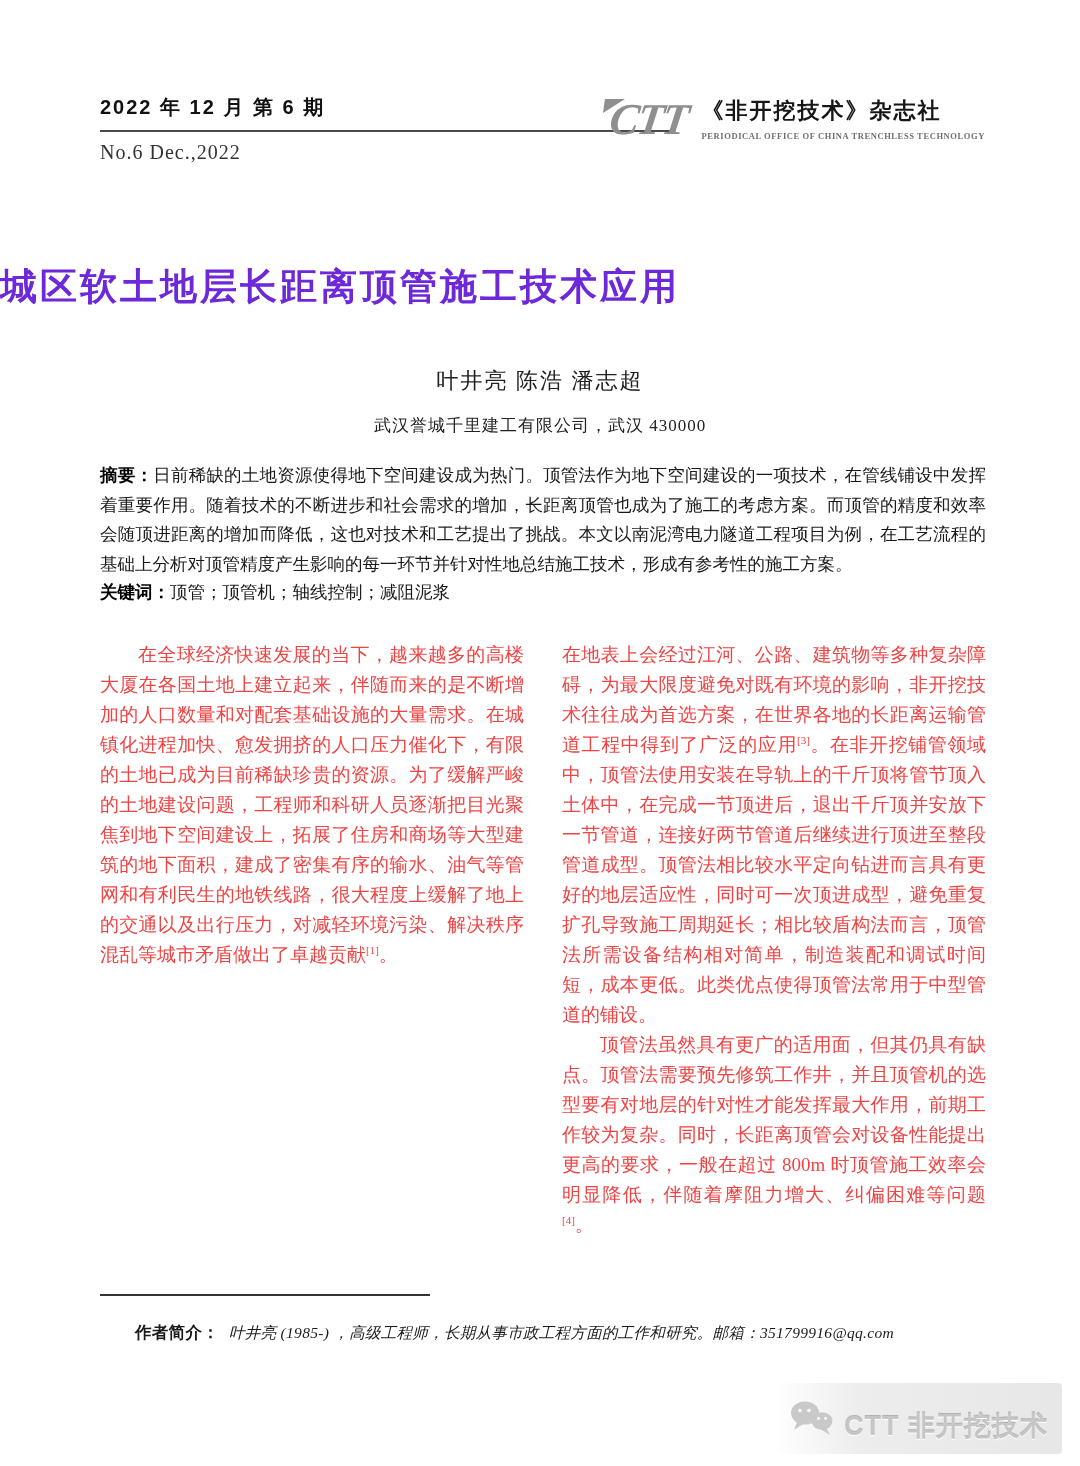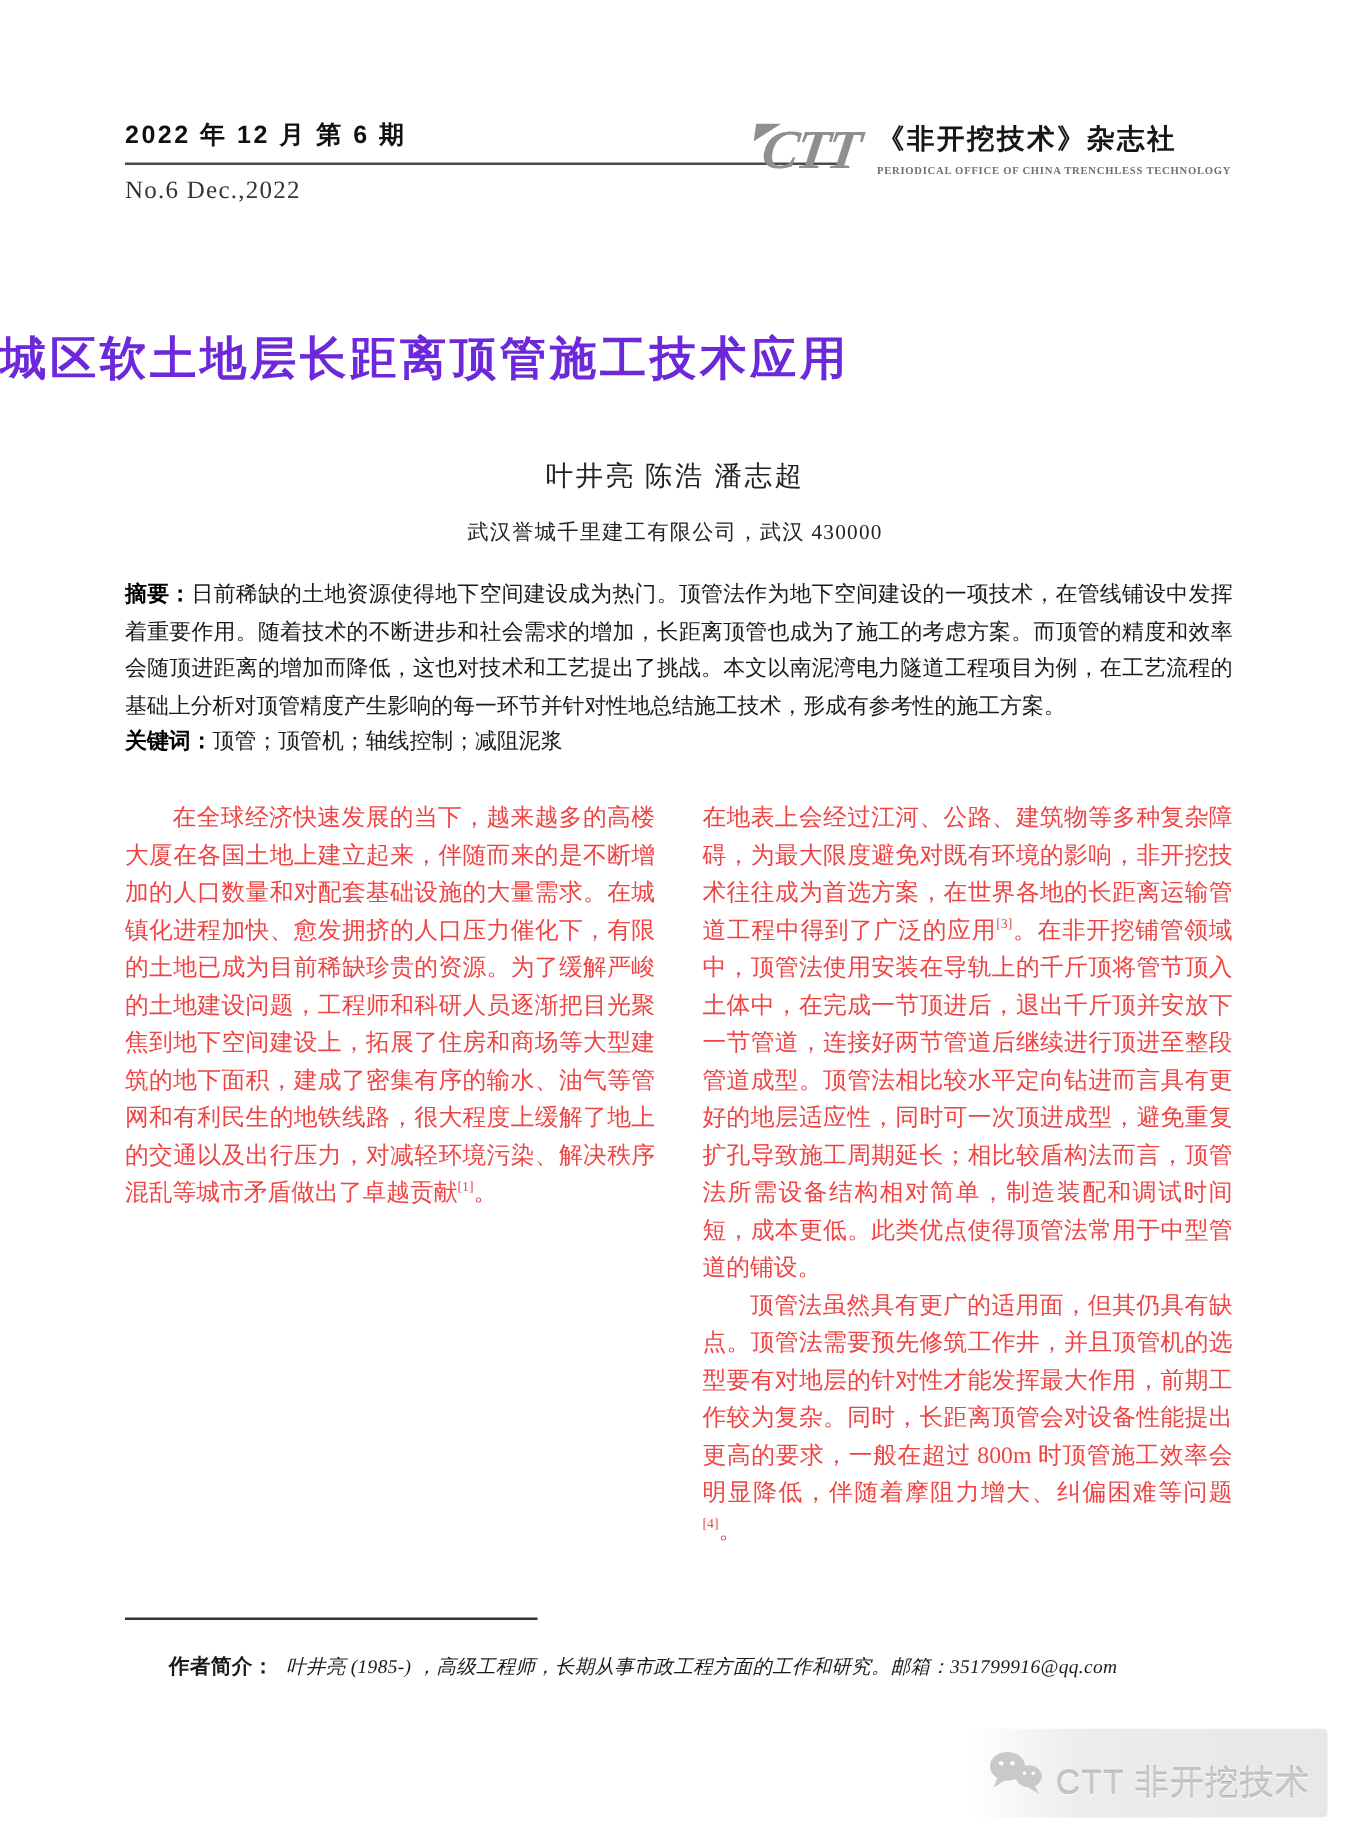--- a/index.html
+++ b/index.html
@@ -92,21 +92,21 @@
     font-weight:700; font-style:normal; font-size:16.5px; margin-right:10px;
   }
   
   .watermark {
     position:absolute; right:18px; bottom:12px; display:flex; align-items:center;
     background:linear-gradient(90deg, rgba(225,225,225,0) 0%, rgba(222,222,222,0.55) 30%, rgba(218,218,218,0.65) 100%);
     padding:8px 14px 10px 14px; border-radius:4px;
   }
   .wm-text {
     font-family:"Liberation Sans","DejaVu Sans",sans-serif;
-    font-size:27px; font-weight:400; color:#c6c6c6; letter-spacing:1px;
+    font-size:27px; font-weight:700; color:#c6c6c6; letter-spacing:1px;
     text-shadow:0 1px 0 #ffffff, 0 -1px 0 #b3b3b3; margin-left:10px;margin-top:17px;
   }
   .wm-icon { display:block; }
 </style>
 </head>
 <body>
 
 <div class="page">
 
   <div class="hdr">

